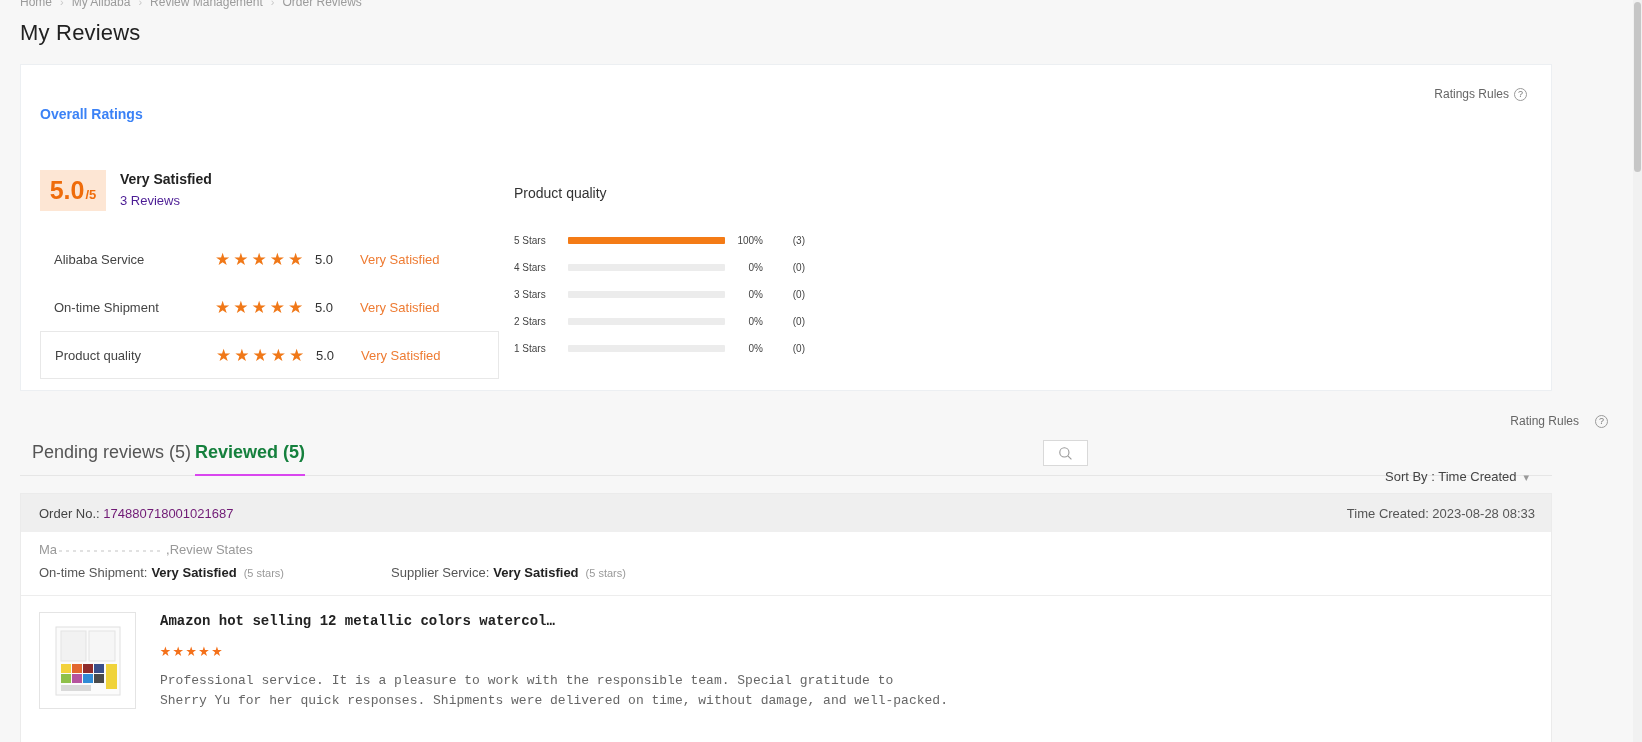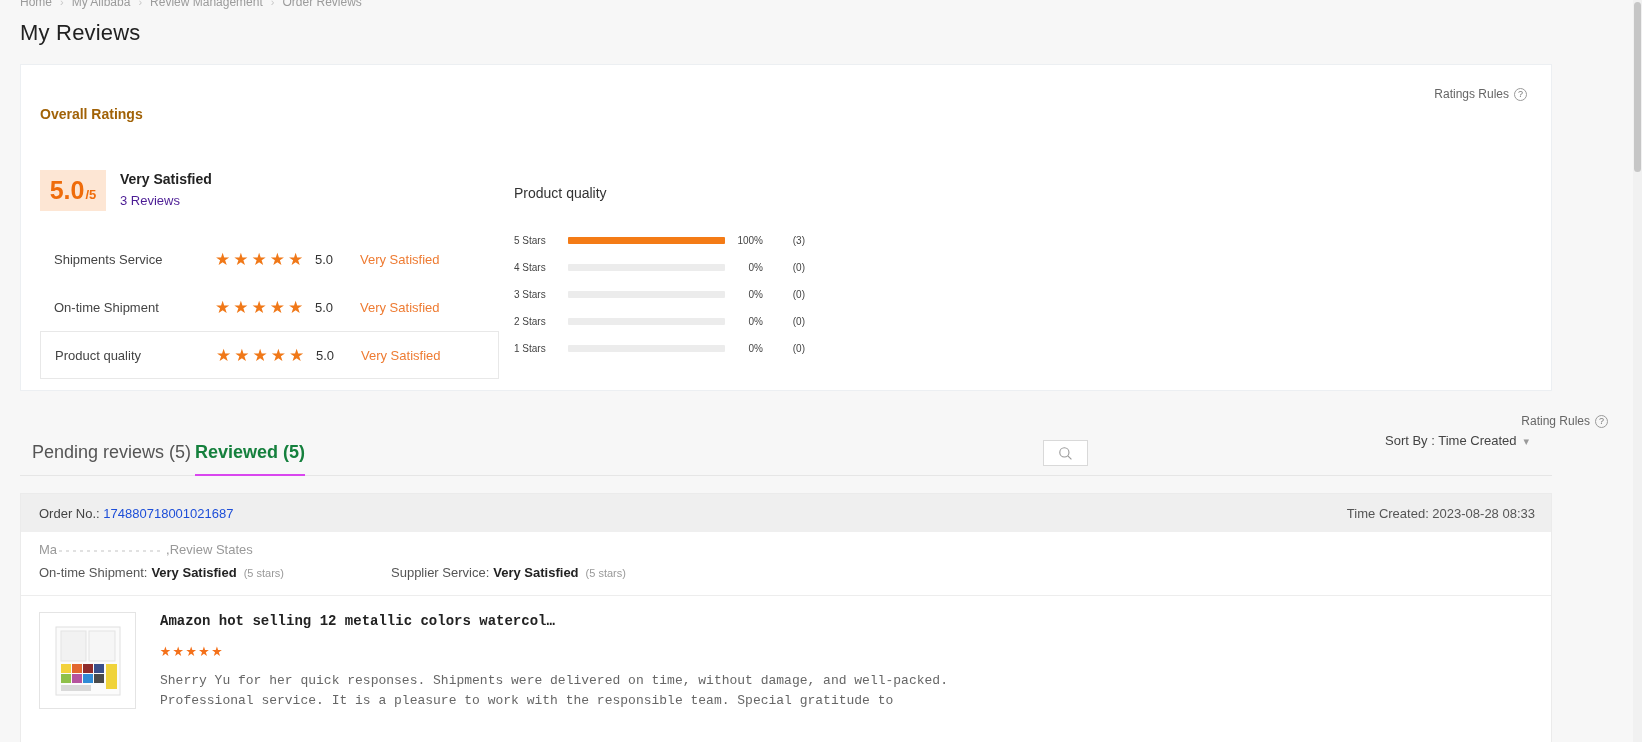--- a/index.html
+++ b/index.html
@@ -41,21 +41,21 @@
     font-size: 12px; color: #666;
     display: flex; align-items: center; gap: 5px;
   }
   .q-icon {
     display: inline-flex; align-items: center; justify-content: center;
     width: 13px; height: 13px; border: 1px solid #9a9a9a; border-radius: 50%;
     font-size: 9px; color: #777; line-height: 1;
   }
   .card-heading {
     position: absolute; top: 41px; left: 19px;
-    font-size: 14px; font-weight: bold; color: #a16207;
+    font-size: 14px; font-weight: bold; color: #3b82f6;
   }
 
   
   .score-row {
     position: absolute; top: 105px; left: 19px;
     display: flex; align-items: flex-start; gap: 14px;
   }
   .score-badge {
     background: #fde6d4; width: 66px; height: 41px;
     display: flex; align-items: center; justify-content: center;
@@ -87,21 +87,21 @@
   .hist-star-lbl { width: 54px; }
   .hist-bar-bg { width: 157px; height: 7px; background: #ececec; border-radius: 1px; }
   .hist-bar-fill { height: 7px; background: #f47b16; border-radius: 1px; }
   .hist-pct { width: 46px; text-align: right; padding-right: 8px; color: #444; }
   .hist-cnt { width: 34px; text-align: right; color: #444; }
 
   
   .rating-rules-2 {
     position: absolute; top: 414px; right: 34px;
     font-size: 12px; color: #666;
-    display: flex; align-items: center; gap: 5px;
+    display: flex; align-items: center; gap: 16px;
   }
 
   
   .tabs-bar {
     position: absolute; top: 434px; left: 20px; width: 1532px; height: 42px;
     border-bottom: 1px solid #e6e6e6;
   }
   .tab {
     position: absolute; top: 0; height: 42px; line-height: 36px;
     font-size: 18px; color: #555; cursor: pointer;
@@ -115,36 +115,36 @@
     width: 288px; height: 26px; border: 1px solid #d9d9d9; border-right: none;
     font-size: 13px; color: #333; padding: 0 8px; outline: none;
     font-family: "Liberation Sans", sans-serif; background:#fff;
   }
   .search-input::placeholder { color: #9a9a9a; }
   .search-btn {
     width: 45px; height: 26px; border: 1px solid #d9d9d9; background: #fff;
     display: flex; align-items: center; justify-content: center; cursor: pointer;
   }
   .sort-by {
-    position: absolute; top: 428px; left: 1385px; height: 26px; line-height: 26px;
+    position: absolute; top: 464px; left: 1385px; height: 26px; line-height: 26px;
     font-size: 13px; color: #444; display: flex; align-items: center; gap: 7px; cursor: pointer;
   }
   .chev { font-size: 11px; color: #999; }
 
   
   .review-card {
     position: absolute; top: 493px; left: 20px; width: 1532px; height: 249px;
     background: #fff; border: 1px solid #ebebeb; border-bottom: none;
   }
   .order-head {
     height: 38px; background: #efefef; display: flex; align-items: center;
     padding: 0 16px 0 18px; justify-content: space-between;
     font-size: 13px; color: #444;
   }
-  .order-no a { color: #1d4ed8; text-decoration: none; }
+  .order-no a { color: #701a75; text-decoration: none; }
   .order-time { color: #555; font-size: 13px; }
 
   .buyer-line {
     padding: 10px 0 0 18px; font-size: 13px; color: #999;
     display: flex; align-items: center; gap: 0;
   }
   .redacted {
     display: inline-block; width: 105px; height: 11px;
     background: linear-gradient(90deg,#dcdcdc 0 3px,transparent 3px 7px) repeat-x;
     background-size: 7px 2px; background-position: 0 6px;
@@ -212,21 +212,21 @@
           <span class="small">/5</span>
       </div>
       <div class="score-texts">
         <div class="label">Very Satisfied</div>
         <div class="count">3 Reviews</div>
       </div>
     </div>
 
     <div class="criteria">
       <div class="crit-row">
-        <div class="crit-name">Shipments Service</div>
+        <div class="crit-name">Alibaba Service</div>
         <div class="crit-stars stars">
           <span>★</span>
             <span>★</span>
             <span>★</span>
             <span>★</span>
             <span>★</span>
         </div>
         <div class="crit-score">5.0</div>
         <div class="crit-word">Very Satisfied</div>
       </div>
@@ -378,22 +378,22 @@
           <rect x="58" y="43" width="11" height="25" fill="#f0d33a"></rect>
           <rect x="13" y="64" width="30" height="6" fill="#d9d9d9"></rect>
         </svg>
       </div>
       <div class="prod-body">
         <div class="prod-title">Amazon hot selling 12 metallic colors watercol…</div>
         <div class="prod-stars">
           <span>★</span><span>★</span><span>★</span><span>★</span><span>★</span>
         </div>
         <div class="prod-text">
+          <div>Professional service. It is a pleasure to work with the responsible team. Special gratitude to</div>
           <div>Sherry Yu for her quick responses. Shipments were delivered on time, without damage, and well-packed.</div>
-          <div>Professional service. It is a pleasure to work with the responsible team. Special gratitude to</div>
         </div>
       </div>
     </div>
   </div>
 
   <div class="scrollbar">
     <div class="scroll-thumb"></div>
   </div>
 </div>
 

